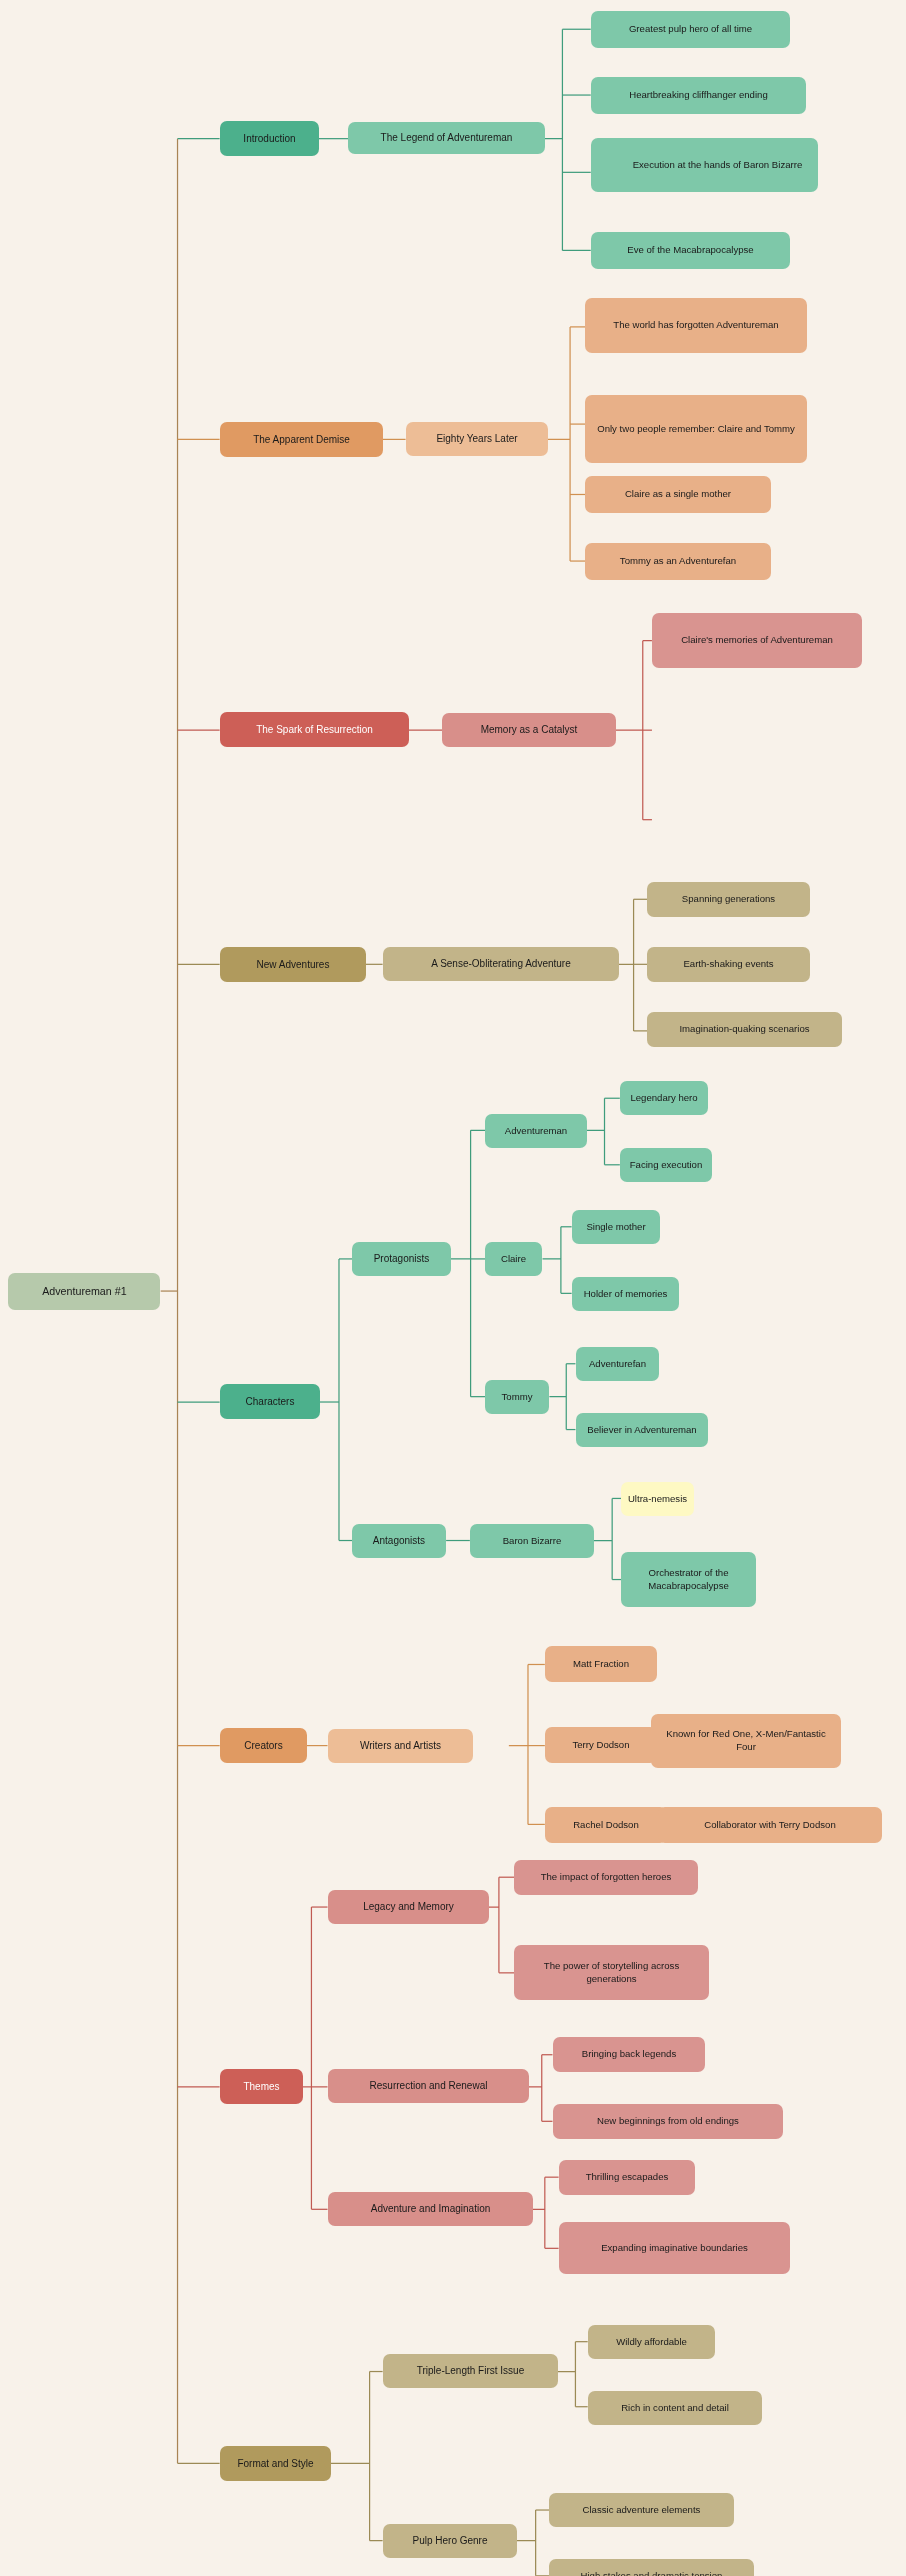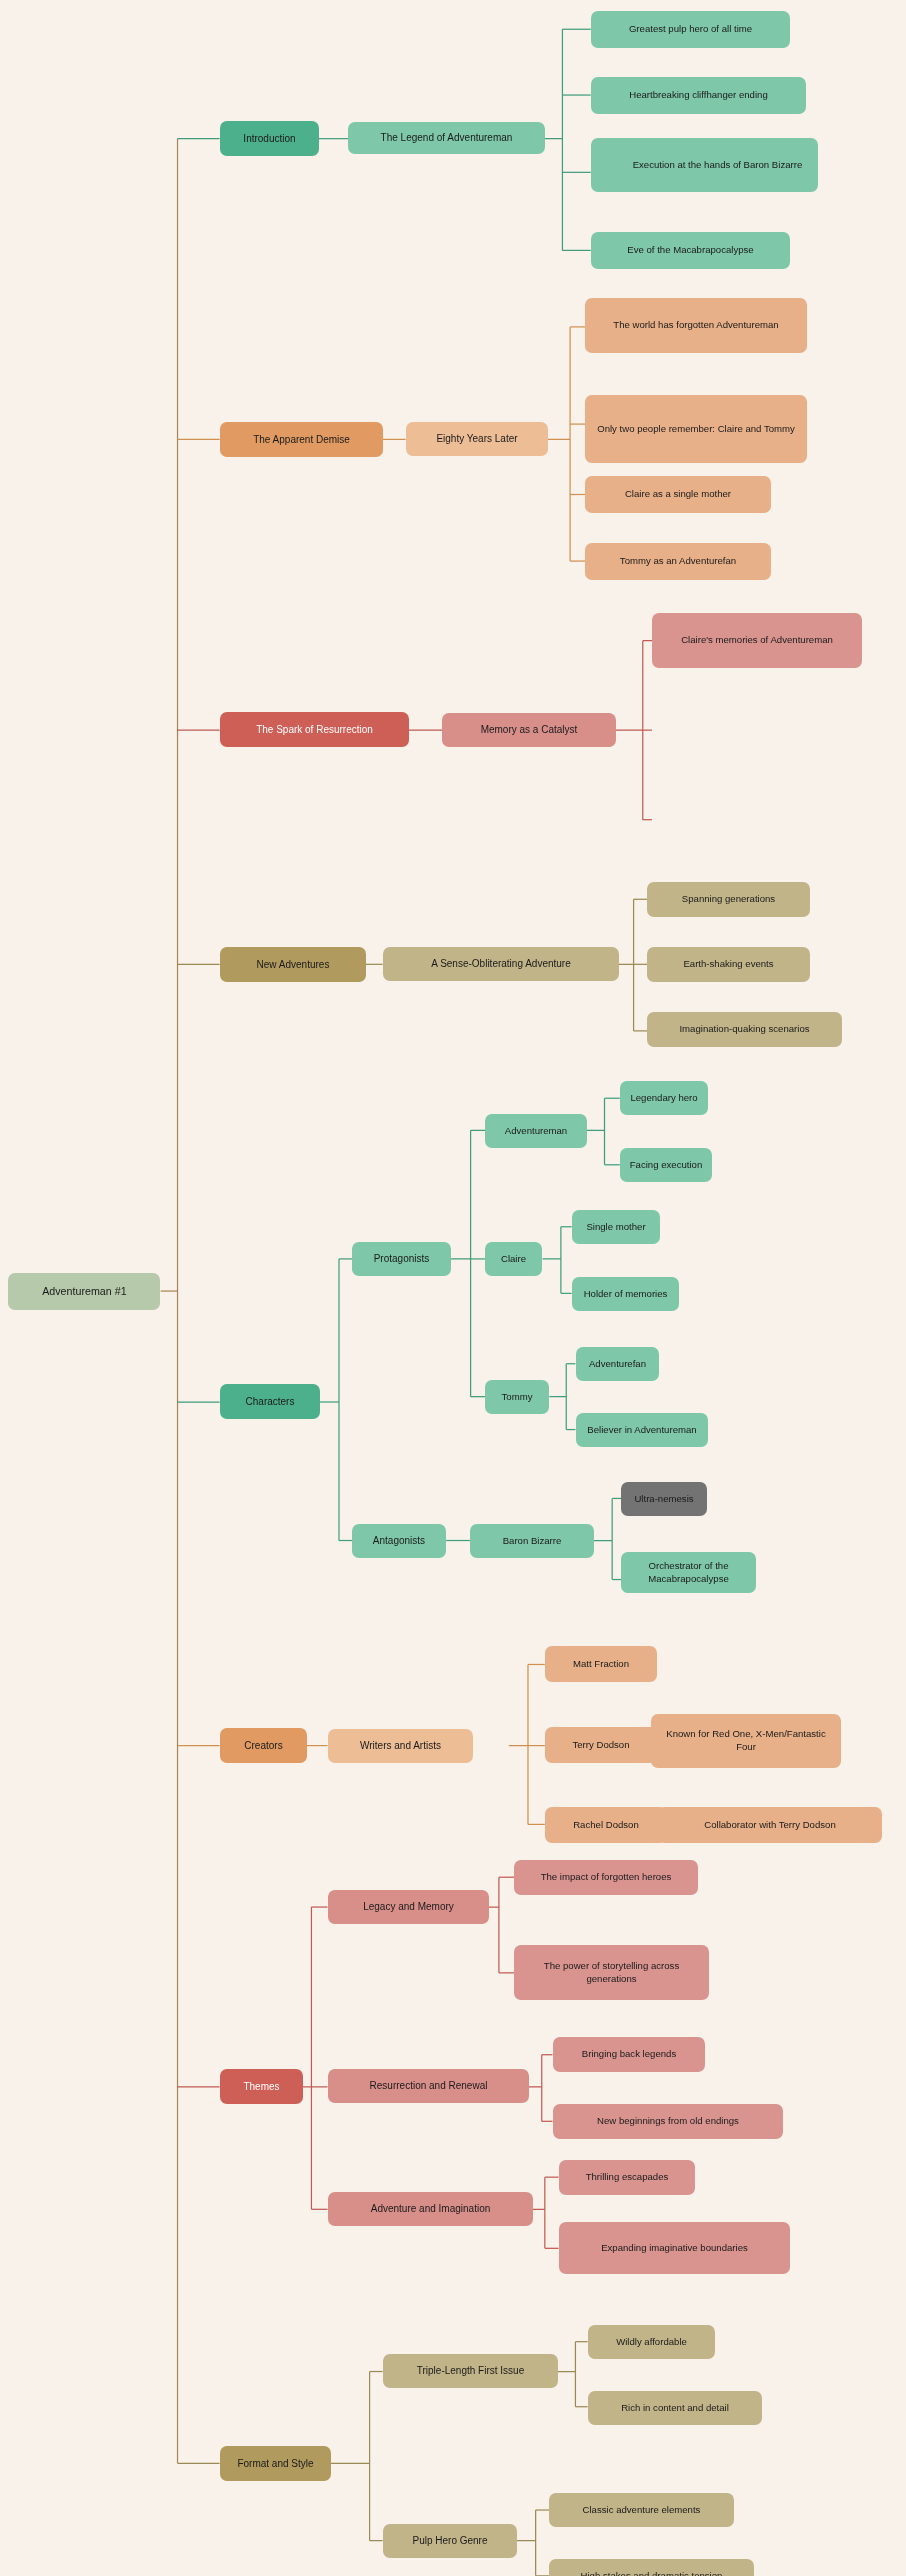--- a/index.html
+++ b/index.html
@@ -244,24 +244,24 @@
   </div>
   <div class="node l3" style="left:576px;top:1413px;width:132px;height:34px;background:#7ec8a9;">
     <span>Believer in Adventureman</span>
   </div>
   <div class="node l2" style="left:352px;top:1524px;width:94px;height:34px;background:#7ec8a9;">
     <span>Antagonists</span>
   </div>
   <div class="node l3" style="left:470px;top:1524px;width:124px;height:34px;background:#7ec8a9;">
     <span>Baron Bizarre</span>
   </div>
-  <div class="node l3" style="left:621px;top:1482px;width:86px;height:34px;background:#737373;">
+  <div class="node l3" style="left:621px;top:1482px;width:73px;height:34px;background:#fef9c3;">
     <span>Ultra-nemesis</span>
   </div>
-  <div class="node l3" style="left:621px;top:1552px;width:135px;height:41px;background:#7ec8a9;">
+  <div class="node l3" style="left:621px;top:1552px;width:135px;height:55px;background:#7ec8a9;">
     <span>Orchestrator of the Macabrapocalypse</span>
   </div>
 
   <div class="node l1" style="left:220px;top:1728px;width:87px;height:35px;background:#e09a62;">
     <span>Creators</span>
   </div>
   <div class="node l2" style="left:328px;top:1729px;width:145px;height:34px;background:#edbd96;">
     <span>Writers and Artists</span>
   </div>
   <div class="node l3" style="left:545px;top:1646px;width:112px;height:36px;background:#e8b088;">

